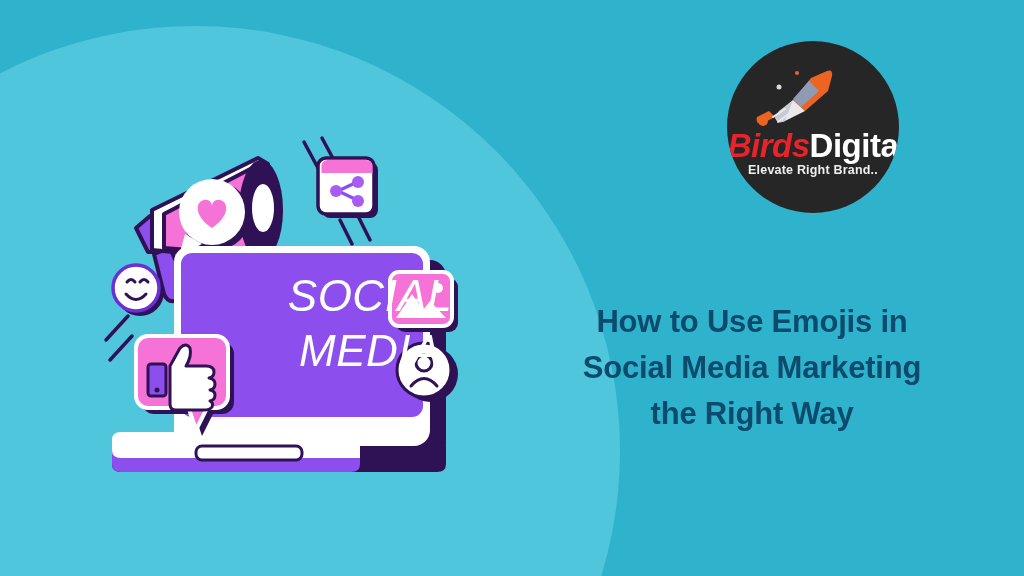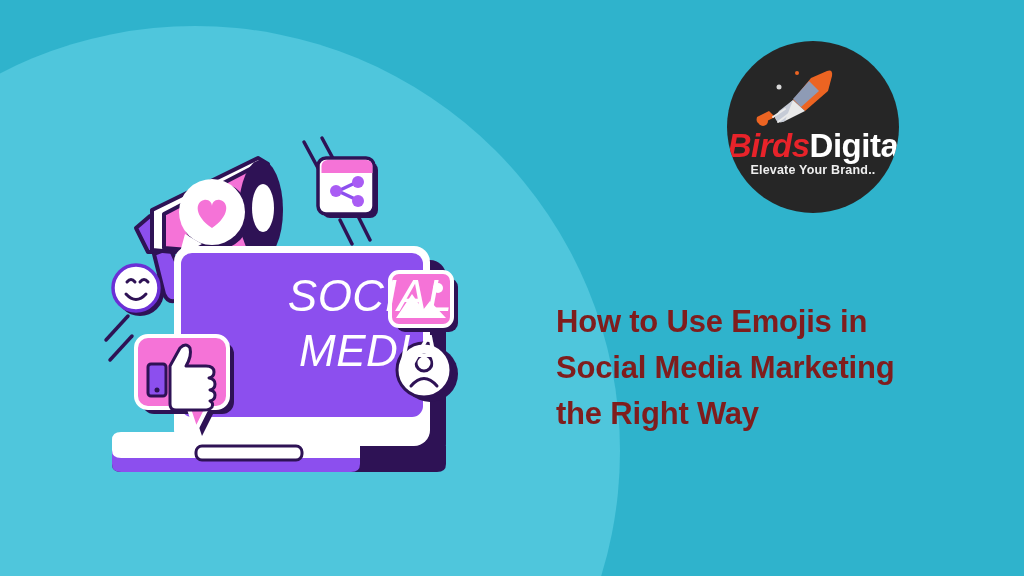--- a/index.html
+++ b/index.html
@@ -76,22 +76,22 @@
     font-weight: bold;
     letter-spacing: 0.2px;
   }
 
   
   .headline {
     position: absolute;
     left: 556px;
     top: 278px;
     width: 392px;
-    text-align: left;
-    color: #7f1d1d;
+    text-align: center;
+    color: #0c4a6e;
     font-size: 31px;
     font-weight: bold;
     line-height: 1.48;
     letter-spacing: -0.2px;
   }
 
   
   .illo {
     position: absolute;
     left: 90px;
@@ -238,18 +238,18 @@
       <g stroke="#E9E9E9" stroke-width="2" stroke-linecap="round">
         <line x1="36" y1="42" x2="24" y2="50"></line>
         <line x1="41" y1="46" x2="29" y2="55"></line>
       </g>
       <circle cx="30" cy="20" r="2.5" fill="#D9D9D9"></circle>
       <circle cx="48" cy="6" r="2" fill="#EC6422"></circle>
     </svg>
     <div class="logo-wordmark">
       <span class="logo-word-a">Birds</span><span class="logo-word-b">Digita</span>
     </div>
-    <div class="logo-tagline">Elevate Your Brand..</div>
+    <div class="logo-tagline">Elevate Right Brand..</div>
   </div>
 
   <h1 class="headline">How to Use Emojis in Social Media Marketing the Right Way</h1>
 
 </div>
 
 </body></html>

